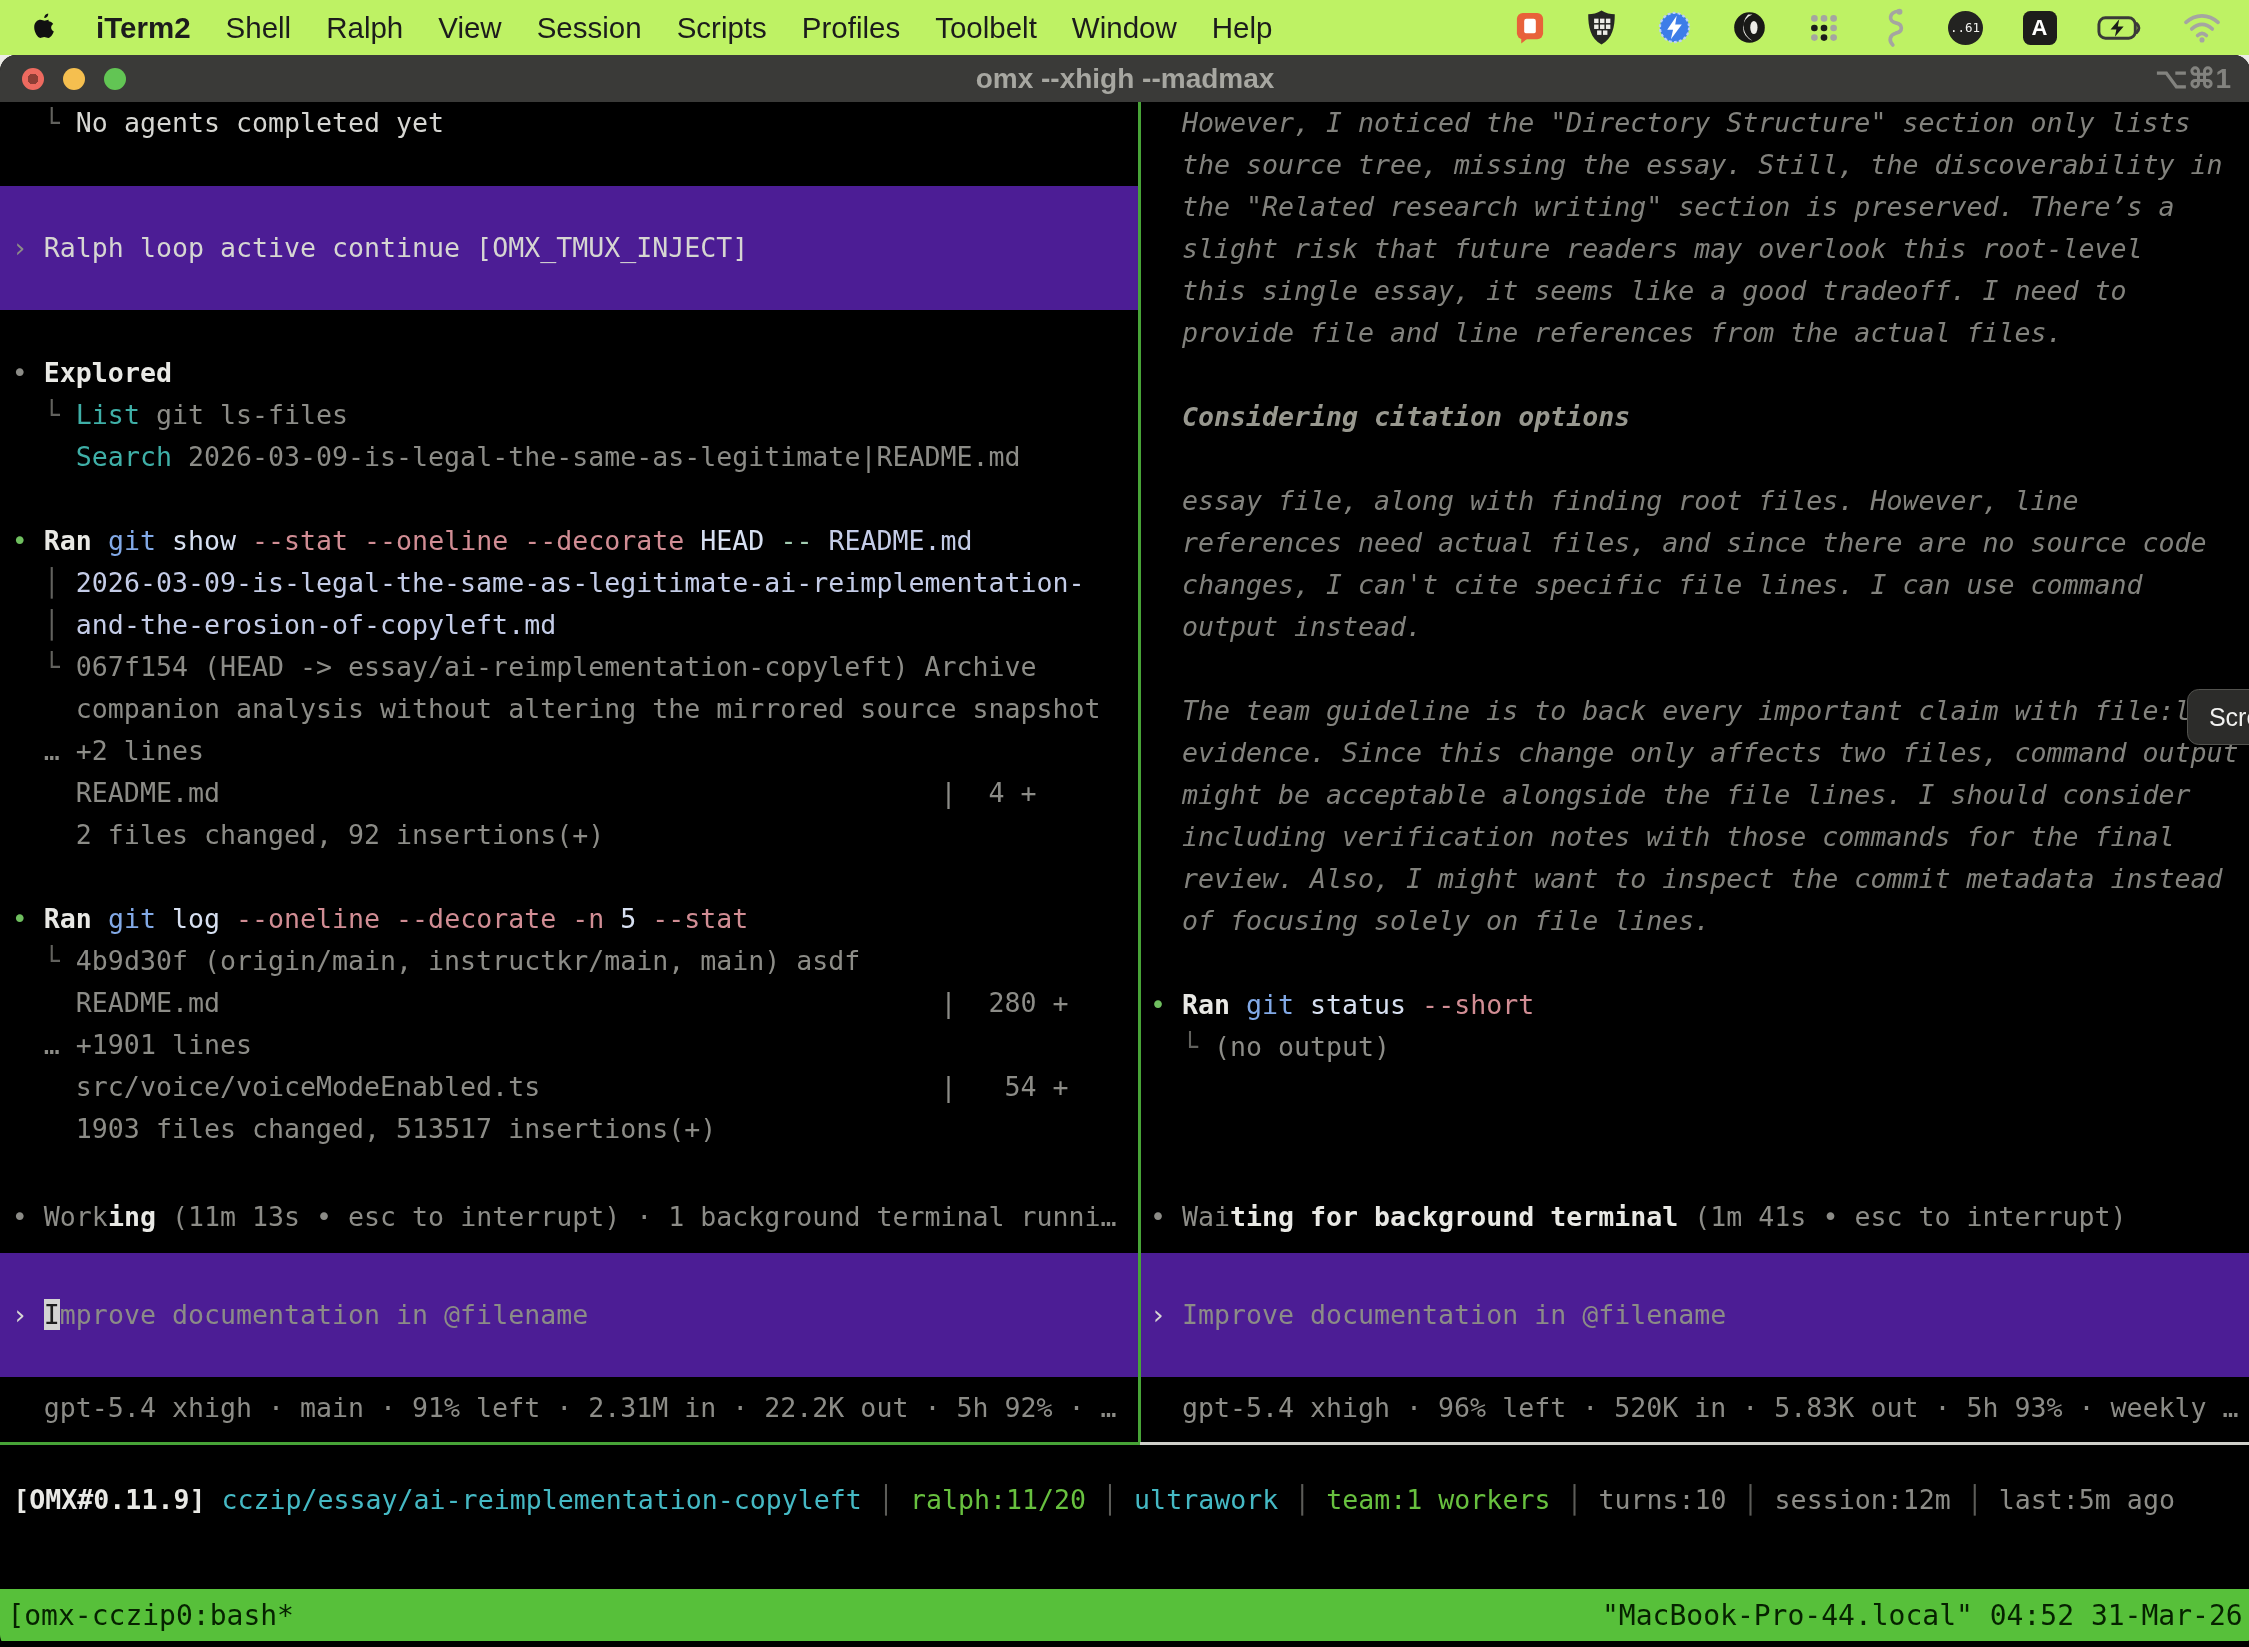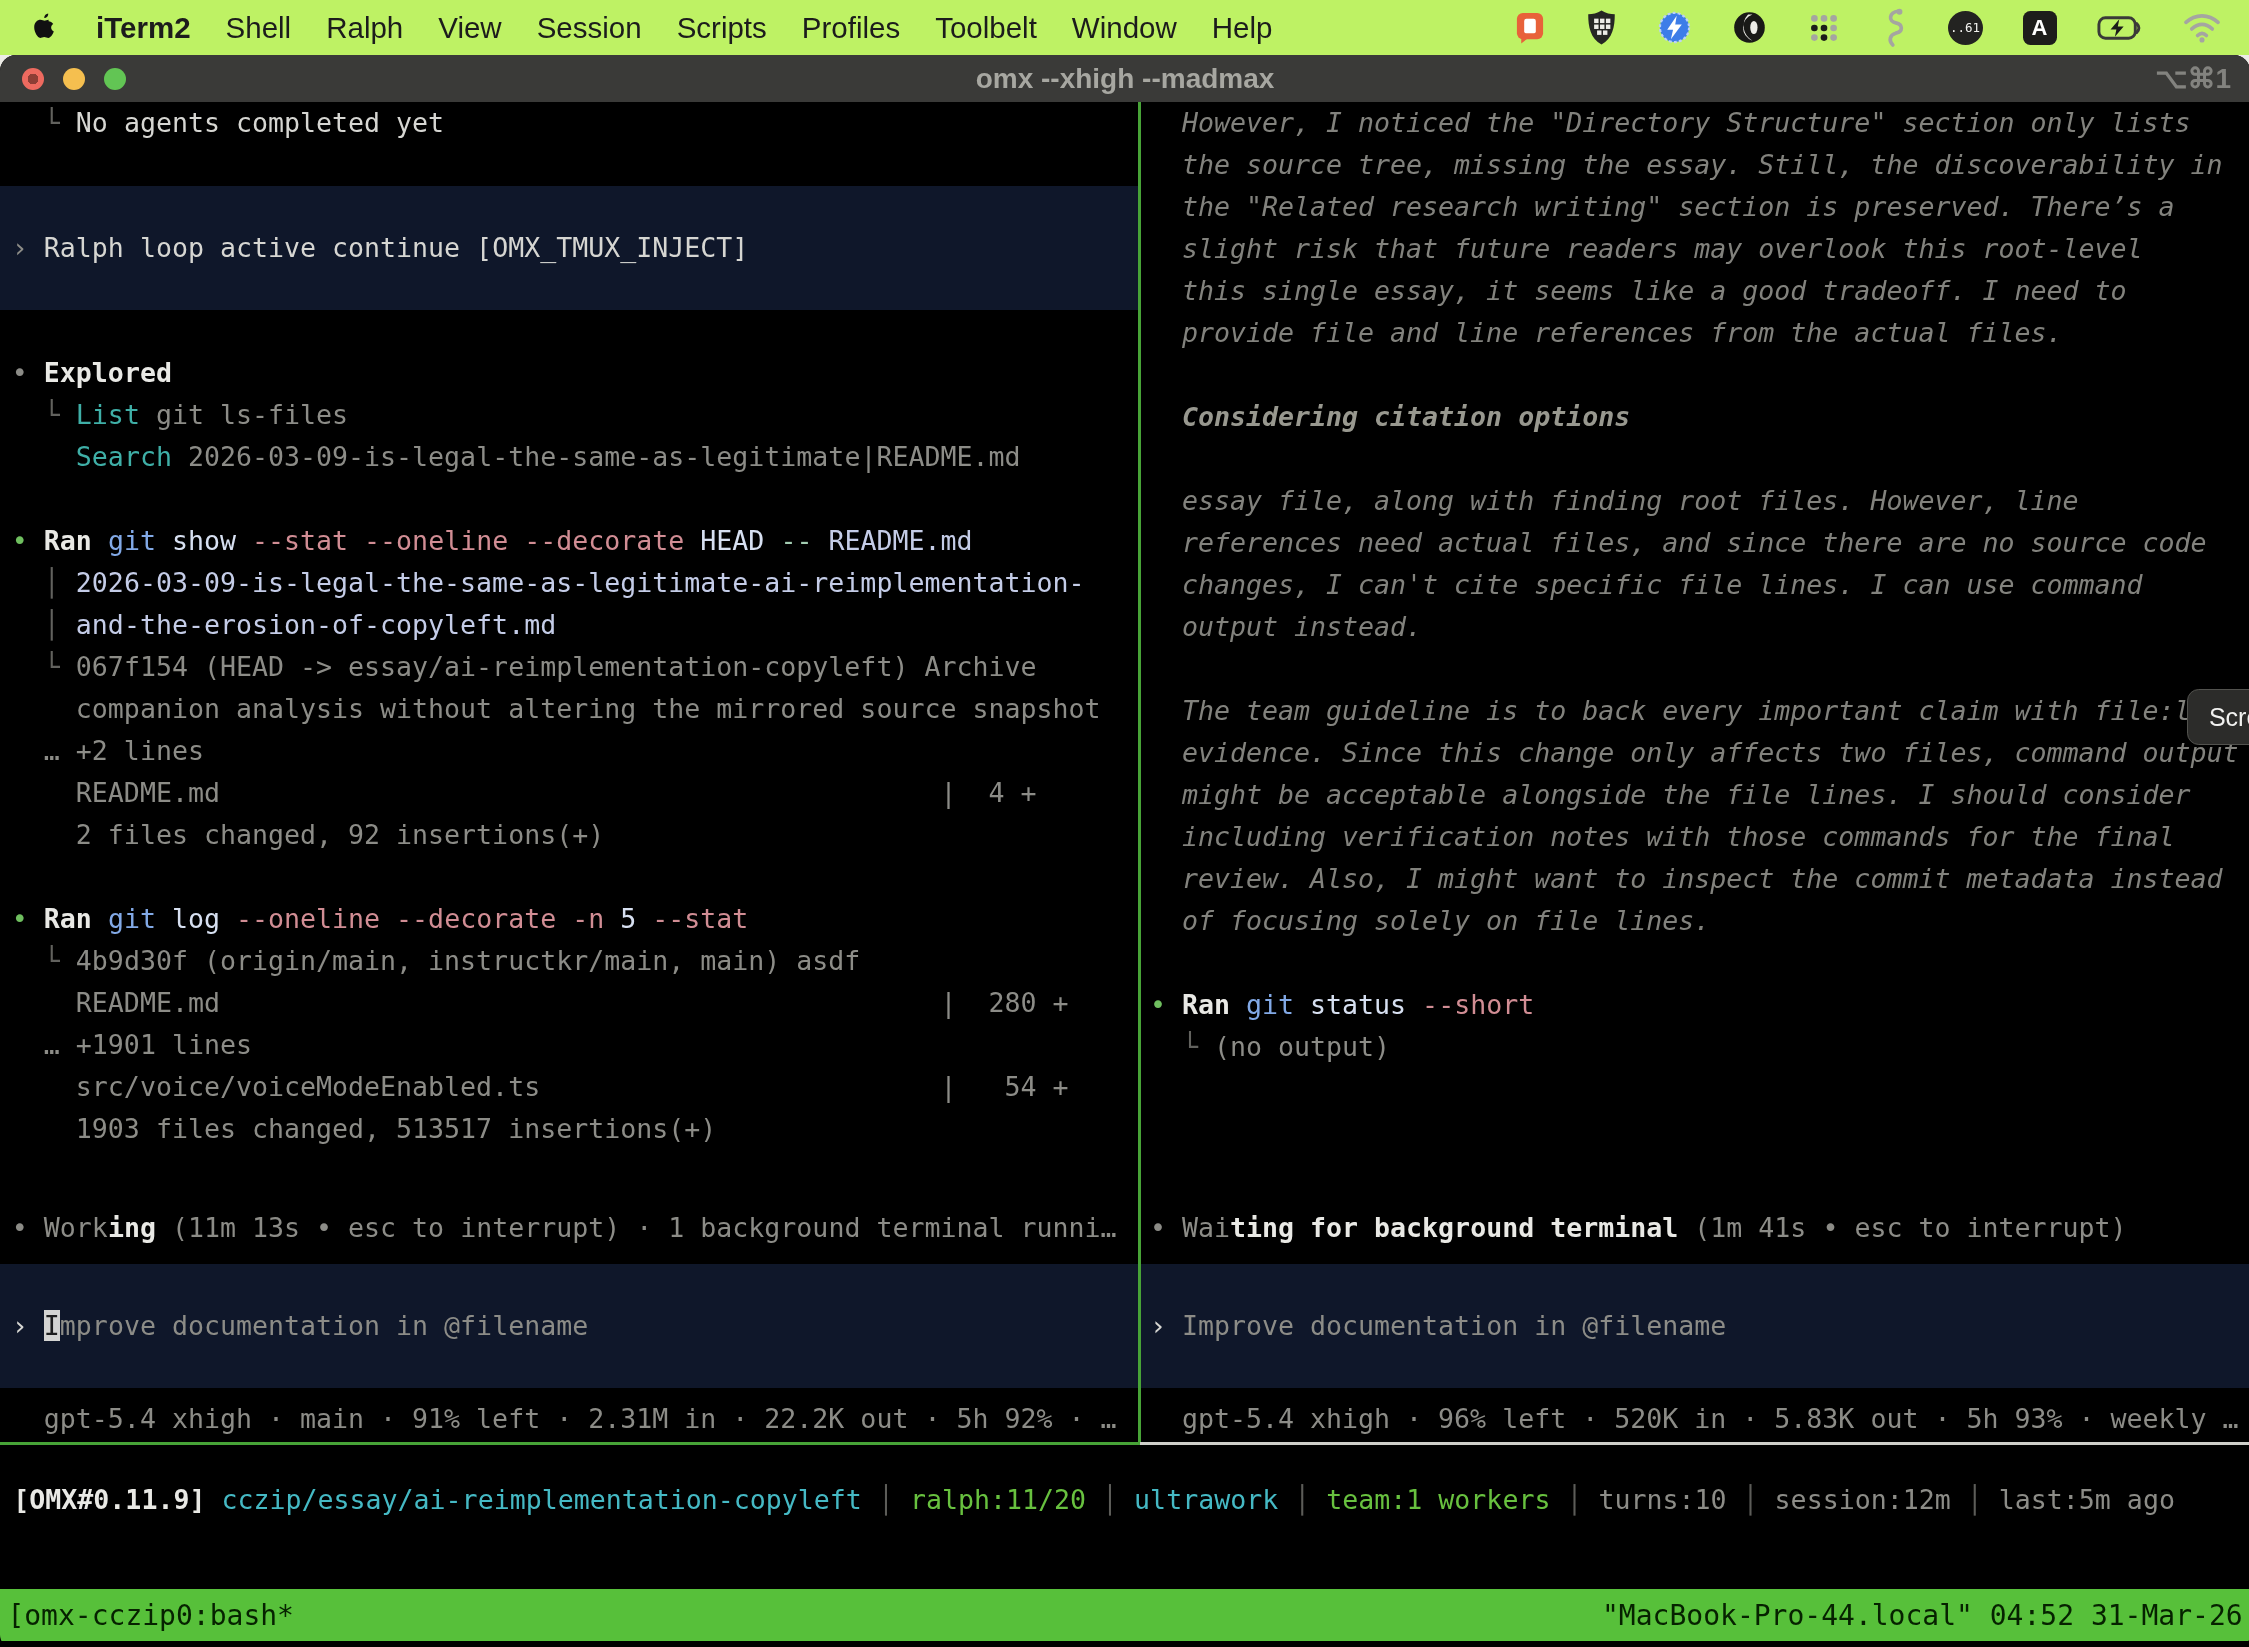--- a/index.html
+++ b/index.html
@@ -32,23 +32,23 @@
 
   
   .term { position:relative; display:flex; height:1340px; background:#000; }
   .pane { position:relative; height:100%; overflow:hidden; }
   .pane.left { width:1138px; }
   .pane.right { flex:1; }
   .divider { width:3px; background:#47a337; }
   .trow { height:42px; line-height:42px; white-space:pre; overflow:hidden;
           font-family:"DejaVu Sans Mono", monospace; font-size:26.6px; color:#8c8c87; padding-left:11.8px; }
   .pane.right .trow { padding-left:8.9px; }
-  .tbox { background:#0f172a; height:124px; display:flex; align-items:center; width:100%; }
+  .tbox { background:#4c1d95; height:124px; display:flex; align-items:center; width:100%; }
   .tbox .trow { height:42px; width:100%; }
-  .pbottom { position:absolute; bottom:0; left:0; right:0; padding-bottom:2px; }
+  .pbottom { position:absolute; bottom:0; left:0; right:0; padding-bottom:13px; }
   .pbottom .tbox { margin:14.8px 0 10.3px; }
   .borderrow { display:flex; height:3px; }
   .bleft { width:1140px; background:#47a337; }
   .bright { flex:1; background:#cfcfca; }
 
   
   .dim   { color:#8c8c87; }
   .dim2  { color:#62625e; }
   .white { color:#d6d6d2; }
   .wbold { color:#e9e9e5; font-weight:bold; }

